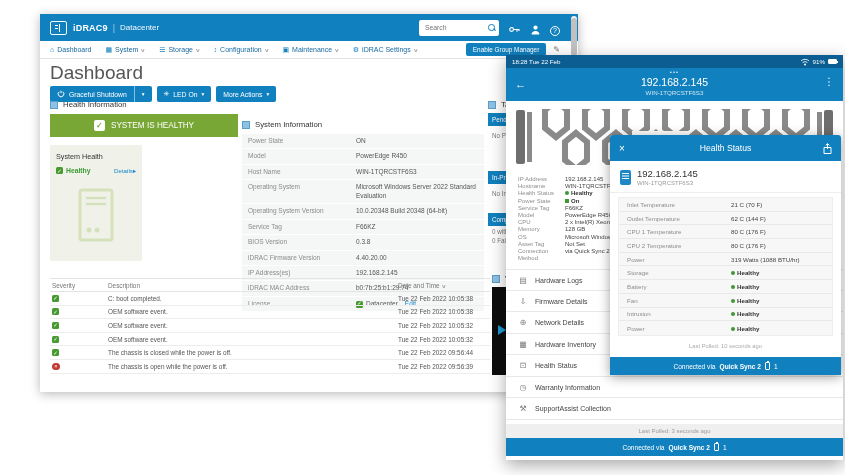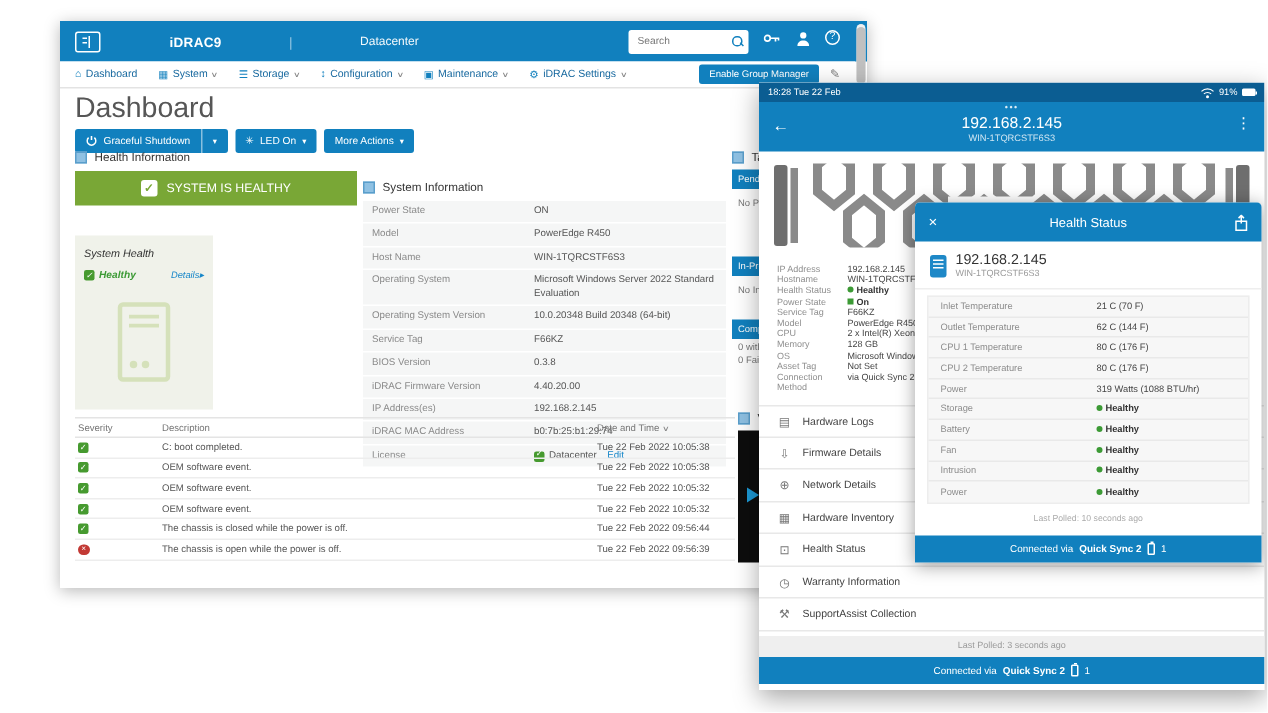--- a/index.html
+++ b/index.html
@@ -3,28 +3,28 @@
 <meta charset="utf-8">
 <style>
   html,body{margin:0;padding:0;background:#fff;}
   *{box-sizing:border-box;}
   .stage{position:relative;width:845px;height:475px;background:#fff;overflow:hidden;
          font-family:"Liberation Sans",sans-serif;-webkit-font-smoothing:antialiased;}
 
   
   .bw{position:absolute;left:40px;top:14px;width:538px;height:378px;background:#fff;
       box-shadow:0 2px 10px rgba(0,0,0,.28);overflow:hidden;}
-  .bw-topbar{position:absolute;left:0;top:0;right:0;height:27px;background:#1180be;display:flex;align-items:center;padding:0 10px;color:#fff;gap:40px;}
+  .bw-topbar{position:absolute;left:0;top:0;right:0;height:27px;background:#1180be;display:flex;align-items:center;padding:0 10px;color:#fff;}
   .logo{width:17px;height:14px;border:1.5px solid #fff;border-radius:2px;margin-right:6px;position:relative;background:#1180be;}
   .logo:before{content:"";position:absolute;left:2px;top:2px;width:6px;height:8px;border-right:1.5px solid #fff;}
   .logo:after{content:"";position:absolute;left:4px;top:3px;width:3px;height:1.5px;background:#fff;box-shadow:0 3px 0 #fff;}
   .bw-app{font-size:9px;font-weight:bold;letter-spacing:.2px;}
   .bw-sep{margin:0 5px;opacity:.55;font-size:9px;}
   .bw-ed{font-size:8px;opacity:.95;}
-  .bw-topright{margin-left:auto;display:flex;align-items:flex-start;gap:9px;padding-right:8px;}
+  .bw-topright{margin-left:auto;display:flex;align-items:flex-end;gap:9px;padding-right:8px;}
   .searchbox{width:80px;height:16px;background:#fff;border-radius:2px;display:flex;align-items:center;padding:0 4px;}
   .searchbox input{border:0;outline:0;width:58px;font-size:6.8px;color:#444;font-family:"Liberation Sans",sans-serif;background:transparent;}
   .lens{width:7px;height:7px;position:relative;margin-left:auto;}
   .lens:before{content:"";position:absolute;left:0;top:0;width:4.5px;height:4.5px;border:1.2px solid #1180be;border-radius:50%;}
   .lens:after{content:"";position:absolute;left:5px;top:5px;width:2.8px;height:1.2px;background:#1180be;transform:rotate(45deg);}
   .tico{width:12px;height:12px;display:flex;align-items:center;justify-content:center;color:#fff;font-size:8px;}
   .helpcirc{width:10px;height:10px;border:1px solid #fff;border-radius:50%;font-size:7px;display:flex;align-items:center;justify-content:center;}
   .bw-scroll{position:absolute;right:1px;top:2px;bottom:2px;width:6px;background:#f1f1f1;border-radius:3px;z-index:5;}
   .bw-thumb{position:absolute;left:0;top:2px;width:6px;height:38px;background:#c0c0c0;border-radius:3px;}
 
@@ -44,21 +44,21 @@
   .split .seg{border-left:1px solid rgba(255,255,255,.5);}
   .bcaret{font-size:5.5px;}
 
   .panel-h{display:flex;align-items:center;gap:5px;font-size:7.8px;color:#333;}
   .ph-ic{width:8px;height:8px;background:#8fc1e3;border:1px solid #5a9ecb;display:inline-block;}
 
   
   .hp{position:absolute;left:10px;top:86px;width:188px;}
   .banner{margin-top:5px;height:23px;background:#79a736;color:#fff;display:flex;align-items:center;justify-content:center;gap:6px;font-size:8.2px;}
   .bcheck{width:11px;height:11px;background:#fff;border-radius:2px;color:#79a736;font-size:8px;font-weight:bold;display:flex;align-items:center;justify-content:center;}
-  .hcards{display:flex;gap:4px;margin-top:20px;font-style:italic;}
+  .hcards{display:flex;gap:4px;margin-top:8px;}
   .hcard{width:92px;height:116px;background:#f0f2ea;padding:7px 6px;}
   .hcard-t{font-size:7.2px;color:#333;margin-bottom:6px;}
   .hrow{display:flex;align-items:center;gap:3px;}
   .gchk{width:7px;height:7px;background:#469a2f;border-radius:1.5px;color:#fff;font-size:5.5px;display:flex;align-items:center;justify-content:center;flex:none;}
   .htxt{font-size:6.8px;color:#3c9a35;font-weight:bold;}
   .dlink{margin-left:auto;font-size:6.2px;color:#1787c9;}
   .hart{display:flex;justify-content:center;margin-top:14px;}
 
   
   .sp{position:absolute;left:202px;top:86px;width:242px;margin-top:20px;}

